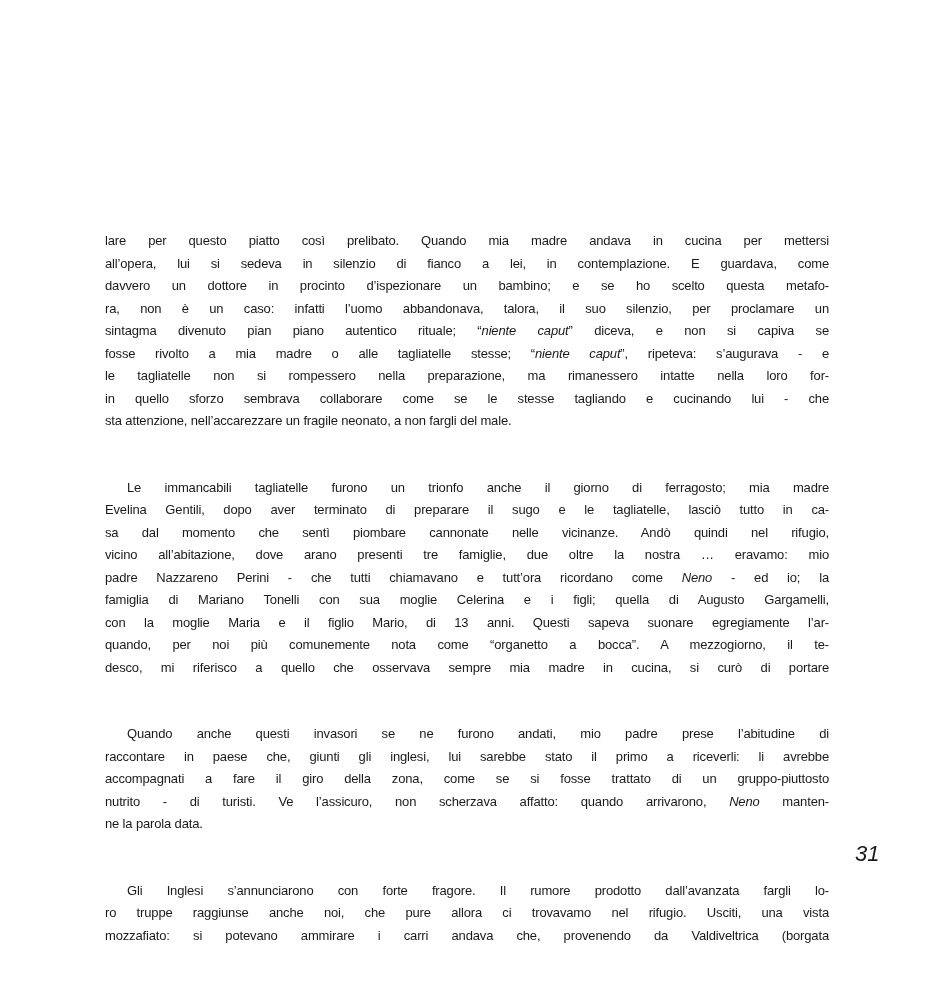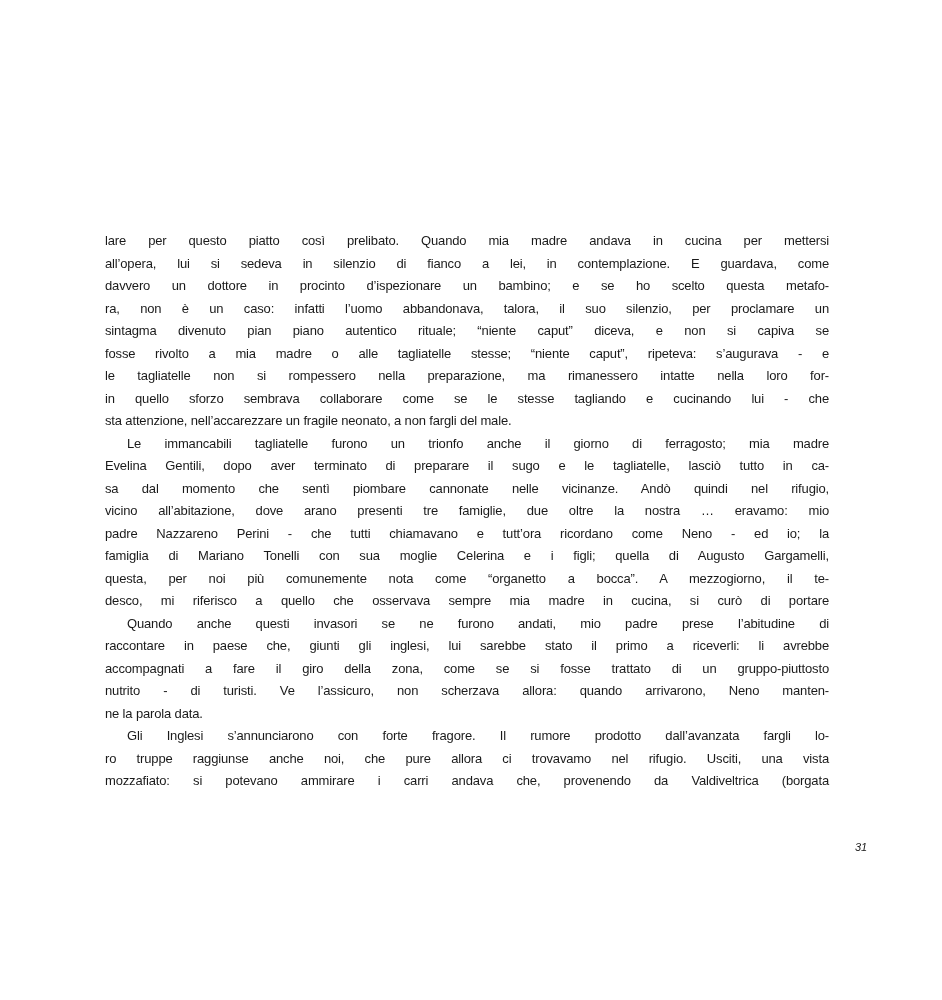--- a/index.html
+++ b/index.html
@@ -36,30 +36,32 @@
       text-align: justify;
       text-align-last: justify;
       height: 22.5px;
       overflow: visible;
     }
     .line.last {
       text-align-last: left;
     }
     .line.indent {
       padding-left: 22px;
+      margin-top: 44px;
     }
     .line .it {
+      font-style: italic;
     }
     .page-number {
       position: absolute;
       left: 855px;
       top: 841px;
       font-family: "Liberation Sans", sans-serif;
       font-style: italic;
-      font-size: 11px;
+      font-size: 22px;
       color: #1a1a1a;
     }
   </style>
 </head>
 <body>
 
 <div class="page">
   <div class="text-block" id="text-block">
       <div>
         <span class="line"><span>lare per questo piatto così prelibato. Quando mia madre andava in cucina per mettersi</span></span>
@@ -72,28 +74,29 @@
         <span class="line"><span>in quello sforzo sembrava collaborare come se le stesse tagliando e cucinando lui - che</span></span>
         <span class="line last"><span>sta attenzione, nell’accarezzare un fragile neonato, a non fargli del male.</span></span>
       </div>
       <div>
         <span class="line indent"><span>Le immancabili tagliatelle furono un trionfo anche il giorno di ferragosto; mia madre</span></span>
         <span class="line"><span>Evelina Gentili, dopo aver terminato di preparare il sugo e le tagliatelle, lasciò tutto in ca-</span></span>
         <span class="line"><span>sa dal momento che sentì piombare cannonate nelle vicinanze. Andò quindi nel rifugio,</span></span>
         <span class="line"><span>vicino all’abitazione, dove arano presenti tre famiglie, due oltre la nostra … eravamo: mio</span></span>
         <span class="line"><span>padre Nazzareno Perini - che tutti chiamavano e tutt’ora ricordano come </span><span class="it">Neno</span><span> - ed io; la</span></span>
         <span class="line"><span>famiglia di Mariano Tonelli con sua moglie Celerina e i figli; quella di Augusto Gargamelli,</span></span>
-        <span class="line"><span>questa, per noi più comunemente nota come “organetto a bocca”. A mezzogiorno, il te-</span></span>
+        <span class="line"><span>con la moglie Maria e il figlio Mario, di 13 anni. Questi sapeva suonare egregiamente l’ar-</span></span>
+        <span class="line"><span>quando, per noi più comunemente nota come “organetto a bocca”. A mezzogiorno, il te-</span></span>
         <span class="line"><span>desco, mi riferisco a quello che osservava sempre mia madre in cucina, si curò di portare</span></span>
       </div>
       <div>
         <span class="line indent"><span>Quando anche questi invasori se ne furono andati, mio padre prese l’abitudine di</span></span>
         <span class="line"><span>raccontare in paese che, giunti gli inglesi, lui sarebbe stato il primo a riceverli: li avrebbe</span></span>
         <span class="line"><span>accompagnati a fare il giro della zona, come se si fosse trattato di un gruppo-piuttosto</span></span>
-        <span class="line"><span>nutrito - di turisti. Ve l’assicuro, non scherzava allora: quando arrivarono, </span><span class="it">Neno</span><span> manten-</span></span>
+        <span class="line"><span>nutrito - di turisti. Ve l’assicuro, non scherzava affatto: quando arrivarono, </span><span class="it">Neno</span><span> manten-</span></span>
         <span class="line last"><span>ne la parola data.</span></span>
       </div>
       <div>
         <span class="line indent"><span>Gli Inglesi s’annunciarono con forte fragore. Il rumore prodotto dall’avanzata fargli lo-</span></span>
         <span class="line"><span>ro truppe raggiunse anche noi, che pure allora ci trovavamo nel rifugio. Usciti, una vista</span></span>
         <span class="line"><span>mozzafiato: si potevano ammirare i carri andava che, provenendo da Valdiveltrica (borgata</span></span>
       </div>
     </div>
   <div class="page-number">31</div>
 </div>

